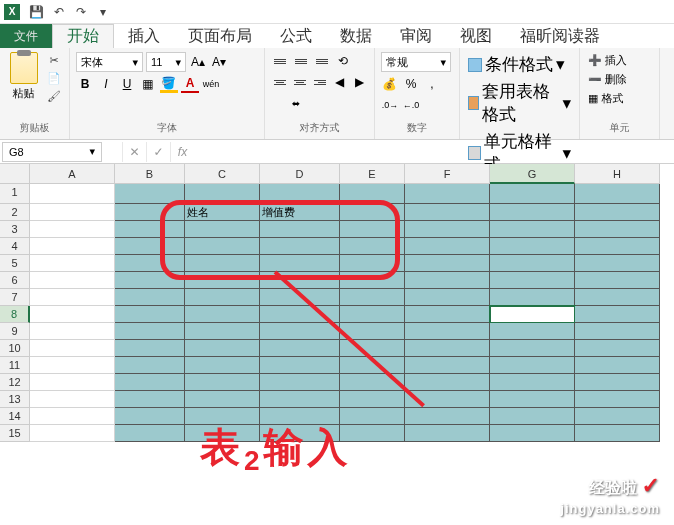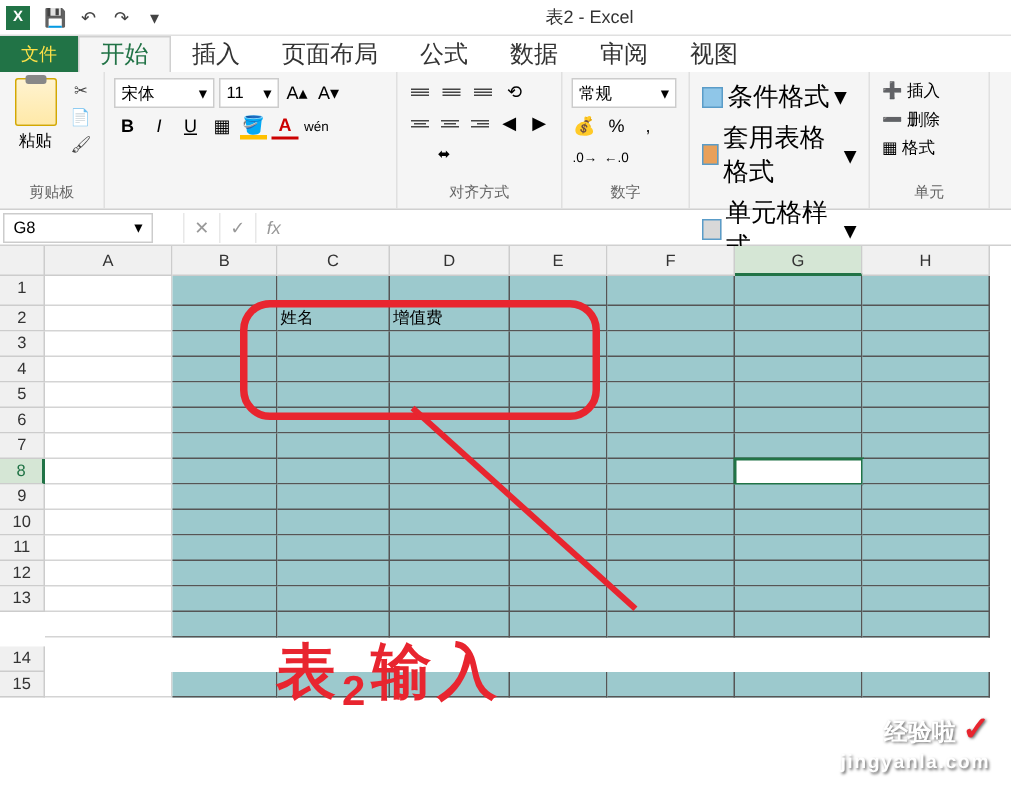--- a/index.html
+++ b/index.html
@@ -7,21 +7,21 @@
 
 
 .titlebar { height: 24px; background: #fff; display: flex; align-items: center; border-bottom: 1px solid #e0e0e0; }
 .titlebar .excel-icon { width: 16px; height: 16px; background: #217346; margin: 0 4px; display: flex; align-items: center; justify-content: center; color: #fff; font-size: 10px; font-weight: bold; }
 .qat { display: flex; gap: 4px; margin-left: 4px; align-items: center; }
 .qat .btn { width: 18px; height: 18px; display: flex; align-items: center; justify-content: center; font-size: 12px; color: #444; }
 .title-text { flex: 1; text-align: center; font-size: 12px; color: #333; }
 
 
 .tabs { height: 24px; background: #fff; display: flex; align-items: flex-end; }
-.tab-file { background: #217346; color: #fde047; padding: 4px 14px; font-size: 12px; height: 100%; display: flex; align-items: center; margin-top: 36px; }
+.tab-file { background: #217346; color: #e5e5e5; padding: 4px 14px; font-size: 12px; height: 100%; display: flex; align-items: center; margin-top: 36px; }
 .tab { padding: 4px 14px; font-size: 16px; color: #333; cursor: pointer; height: 100%; display: flex; align-items: center; }
 .tab.active { background: #f5f5f5; border-top: 1px solid #d0d0d0; border-left: 1px solid #d0d0d0; border-right: 1px solid #d0d0d0; color: #217346; }
 
 
 .ribbon { height: 92px; background: #f5f5f5; border-bottom: 1px solid #d0d0d0; display: flex; }
 .group { border-right: 1px solid #e0e0e0; padding: 4px 6px; display: flex; flex-direction: column; justify-content: space-between; position: relative; }
 .group-label { font-size: 10px; color: #666; text-align: center; margin-top: auto; padding-top: 2px; }
 .group-content { display: flex; gap: 4px; flex: 1; }
 
 .paste-btn { display: flex; flex-direction: column; align-items: center; width: 36px; }
@@ -68,51 +68,51 @@
 .row-header { width: 30px; background: #f0f0f0; border-right: 1px solid #ccc; border-bottom: 1px solid #ccc; text-align: center; font-size: 11px; line-height: 17px; color: #333; }
 .row-header.sel { background: #d5e6d5; border-right: 2px solid #217346; color: #217346; }
 .cell { border-right: 1px solid #d4d4d4; border-bottom: 1px solid #d4d4d4; height: 17px; font-size: 11px; padding: 0 2px; line-height: 17px; overflow: hidden; }
 .row1 .cell { height: 20px; line-height: 20px; }
 .fill { background: #9cc9cd; border-right: 1px solid #555; border-bottom: 1px solid #555; }
 .active-cell { outline: 2px solid #217346; outline-offset: -1px; background: #fff !important; }
 
 
 .annotation { position: absolute; top: 200px; left: 160px; width: 240px; height: 80px; border: 5px solid #e8252f; border-radius: 20px; pointer-events: none; }
 .anno-line { position: absolute; top: 270px; left: 275px; width: 200px; height: 4px; background: #e8252f; transform-origin: left center; transform: rotate(42deg); pointer-events: none; }
-.anno-text { position: absolute; top: 420px; left: 184px; font-size: 40px; font-weight: bold; color: #e8252f; pointer-events: none; letter-spacing: 4px; }
+.anno-text { position: absolute; top: 420px; left: 200px; font-size: 40px; font-weight: bold; color: #e8252f; pointer-events: none; letter-spacing: 4px; }
 .anno-text .sub { font-size: 28px; vertical-align: sub; }
 
 
 .watermark { position: absolute; bottom: 8px; right: 14px; color: #fff; font-size: 16px; font-weight: bold; text-shadow: 1px 1px 2px rgba(0,0,0,0.6); text-align: right; }
 .watermark .domain { font-size: 13px; letter-spacing: 1px; }
 .watermark .check { color: #e8252f; font-size: 22px; }
 </style>
 </head>
 <body>
 
 <div class="titlebar">
   <div class="excel-icon">X</div>
   <div class="qat">
     <div class="btn">💾</div>
     <div class="btn">↶</div>
     <div class="btn">↷</div>
     <div class="btn">▾</div>
   </div>
-  <div class="title-text">表2 - Excel</div>
 </div>
 
 <div class="tabs">
   <div class="tab-file">文件</div>
   <div class="tab active">开始</div>
   <div class="tab">插入</div>
   <div class="tab">页面布局</div>
   <div class="tab">公式</div>
   <div class="tab">数据</div>
   <div class="tab">审阅</div>
   <div class="tab">视图</div>
+  <div class="tab">福昕阅读器</div>
 </div>
 
 <div class="ribbon">
 
   <div class="group" style="width:70px">
     <div class="group-content">
       <div class="paste-btn">
         <div class="paste-icon"></div>
         <div class="paste-label">粘贴</div>
       </div>
@@ -142,20 +142,21 @@
       <div class="font-row">
         <div class="font-btn" style="font-weight:bold">B</div>
         <div class="font-btn" style="font-style:italic">I</div>
         <div class="font-btn" style="text-decoration:underline">U</div>
         <div class="font-btn">▦</div>
         <div class="font-btn" style="border-bottom:3px solid #ffc000">🪣</div>
         <div class="font-btn font-a-red">A</div>
         <div class="font-btn" style="font-size:9px">wén</div>
       </div>
     </div>
+    <div class="group-label">字体</div>
   </div>
 
   <div class="group" style="width:110px">
     <div style="display:flex;flex-direction:column;gap:3px;flex:1">
       <div class="font-row">
         <div class="align-btn">
             <span></span>
             <span></span>
             <span></span>
           </div>
@@ -398,21 +399,21 @@
         <div class="cell colA"></div>
         <div class="cell colB fill"></div>
         <div class="cell colC fill"></div>
         <div class="cell colD fill"></div>
         <div class="cell colE fill"></div>
         <div class="cell colF fill"></div>
         <div class="cell colG fill"></div>
         <div class="cell colH fill"></div>
       </div>
       <div class="row">
-        <div class="row-header" style="height: 17px; margin-top: 23px;">14</div>
+        <div class="row-header" style="height: 17px;">14</div>
         <div class="cell colA"></div>
         <div class="cell colB fill"></div>
         <div class="cell colC fill"></div>
         <div class="cell colD fill"></div>
         <div class="cell colE fill"></div>
         <div class="cell colF fill"></div>
         <div class="cell colG fill"></div>
         <div class="cell colH fill"></div>
       </div>
       <div class="row">

